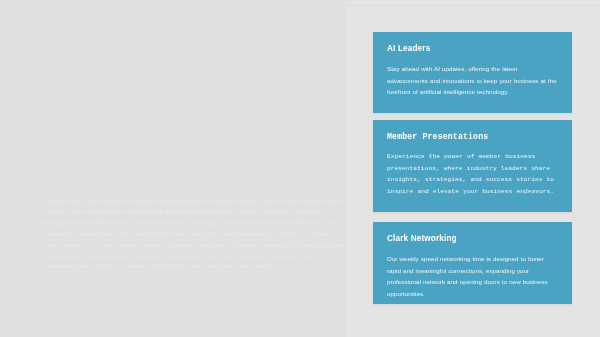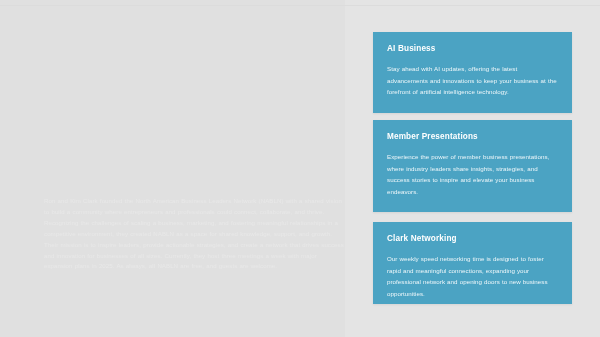--- a/index.html
+++ b/index.html
@@ -63,21 +63,21 @@
   .card {
     position: absolute;
     left: 373px;
     width: 199px;
     background: #4ba3c3;
     box-sizing: border-box;
     padding: 12px 13px 12px 14px;
     box-shadow: 0 1px 2px rgba(0,0,0,0.07);
   }
   #card-ai-updates { top: 32px; height: 81px; }
-  #card-member-presentations { top: 120px; height: 92px; }
+  #card-member-presentations { top: 120px; height: 92px; font-family: Liberation Mono, monospace; }
   #card-speed-networking { top: 222px; height: 82px; }
 
   .card-title {
     margin: 0 0 9px 0;
     font-size: 8.2px;
     font-weight: bold;
     color: #ffffff;
     letter-spacing: 0.15px;
     line-height: 10px;
   }
@@ -96,21 +96,21 @@
 <div id="page">
 
   <div id="content-panel"></div>
   <div id="top-rule"></div>
 
   <div id="intro-block">
     <p id="intro-paragraph">Ron and Kim Clark founded the North American Business Leaders Network (NABLN) with a shared vision to build a community where entrepreneurs and professionals could connect, collaborate, and thrive. Recognizing the challenges of scaling a business, marketing, and fostering meaningful relationships in a competitive environment, they created NABLN as a space for shared knowledge, support, and growth. Their mission is to inspire leaders, provide actionable strategies, and create a network that drives success and innovation for businesses of all sizes. Currently, they host three meetings a week with major expansion plans in 2025. As always, all NABLN are free, and guests are welcome.</p>
   </div>
 
   <div class="card" id="card-ai-updates">
-    <h3 class="card-title">AI Business</h3>
+    <h3 class="card-title">AI Leaders</h3>
     <p class="card-body">Stay ahead with AI updates, offering the latest advancements and innovations to keep your business at the forefront of artificial intelligence technology.</p>
   </div>
 
   <div class="card" id="card-member-presentations">
     <h3 class="card-title">Member Presentations</h3>
     <p class="card-body">Experience the power of member business presentations, where industry leaders share insights, strategies, and success stories to inspire and elevate your business endeavors.</p>
   </div>
 
   <div class="card" id="card-speed-networking">
     <h3 class="card-title">Clark Networking</h3>

